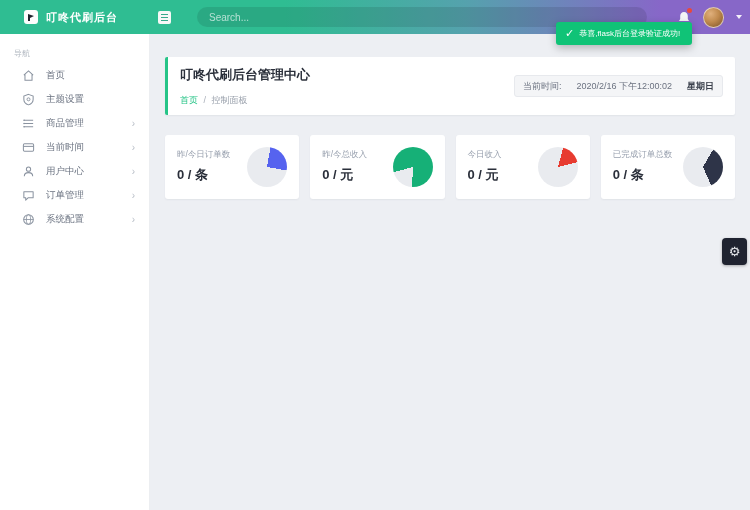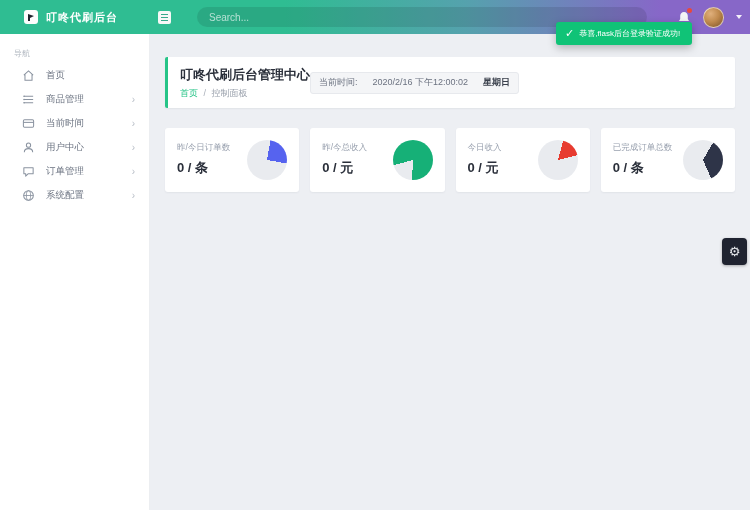--- a/index.html
+++ b/index.html
@@ -45,23 +45,23 @@
   .nav-ico{width:13px;height:13px;display:flex;align-items:center;justify-content:center;flex:0 0 auto;}
   .nav-ico svg{display:block;}
   .nav-label{font-size:9.5px;margin-left:11px;flex:1;}
   .nav-arrow{font-size:10px;color:#b8bec7;margin-right:4px;}
 
   
   .content{position:absolute;left:150px;top:34px;width:600px;height:476px;background:#edeff3;
     box-sizing:border-box;padding:23px 15px 0 15px;}
   .page-card{background:#fff;border-left:3px solid #26c487;border-radius:2px;
     box-shadow:0 1px 2px rgba(40,50,70,0.06);padding:9px 12px 8px 12px;
-    display:flex;justify-content:flex-start;align-items:center;}
+    display:flex;justify-content:space-between;align-items:center;}
   .page-title{font-size:13px;font-weight:bold;color:#2b303b;line-height:1.35;}
-  .crumbs{font-size:9px;margin-top:3px;}
+  .crumbs{font-size:9px;margin-top:10px;}
   .crumb-home{color:#26c487;}
   .crumb-sep{color:#aab0ba;margin:0 3px;}
   .crumb-cur{color:#9aa1ac;}
   .clock-pill{background:#f4f5f7;border:1px solid #e7e9ed;border-radius:3px;height:20px;
     display:flex;align-items:center;padding:0 8px;font-size:9px;color:#6b7280;gap:15px;white-space:nowrap;}
   .clock-week{color:#3a404c;font-weight:bold;}
 
   .stats-row{display:flex;gap:11px;margin-top:20px;}
   .stat-card{flex:1;background:#fff;border-radius:3px;box-shadow:0 1px 2px rgba(40,50,70,0.06);
     height:64px;display:flex;align-items:center;justify-content:space-between;
@@ -121,20 +121,29 @@
 
     <div class="nav-item">
       <span class="nav-ico">
         <svg width="13" height="13" viewBox="0 0 14 14">
             <path d="M2 6.5 L7 2 L12 6.5 M3.2 6 V12 H10.8 V6" fill="none" stroke="#8a93a0" stroke-width="1.1"></path>
           </svg>
       </span>
       <span class="nav-label">首页</span>
     </div>
 
+    <div class="nav-item">
+      <span class="nav-ico">
+        <svg width="13" height="13" viewBox="0 0 14 14">
+            <path d="M7 1.5 L12 3.3 V7 C12 10 9.7 11.9 7 12.8 C4.3 11.9 2 10 2 7 V3.3 Z" fill="none" stroke="#8a93a0" stroke-width="1.1"></path>
+            <circle cx="7" cy="6.8" r="1.6" fill="none" stroke="#8a93a0" stroke-width="1"></circle>
+          </svg>
+      </span>
+      <span class="nav-label">主题设置</span>
+    </div>
 
     <div class="nav-item">
       <span class="nav-ico">
         <svg width="13" height="13" viewBox="0 0 14 14">
             <path d="M2 3.5 H12 M2 7 H12 M2 10.5 H12" stroke="#8a93a0" stroke-width="1.1"></path>
             <circle cx="2.2" cy="3.5" r="0.9" fill="#8a93a0"></circle>
             <circle cx="2.2" cy="7" r="0.9" fill="#8a93a0"></circle>
             <circle cx="2.2" cy="10.5" r="0.9" fill="#8a93a0"></circle>
           </svg>
       </span>

